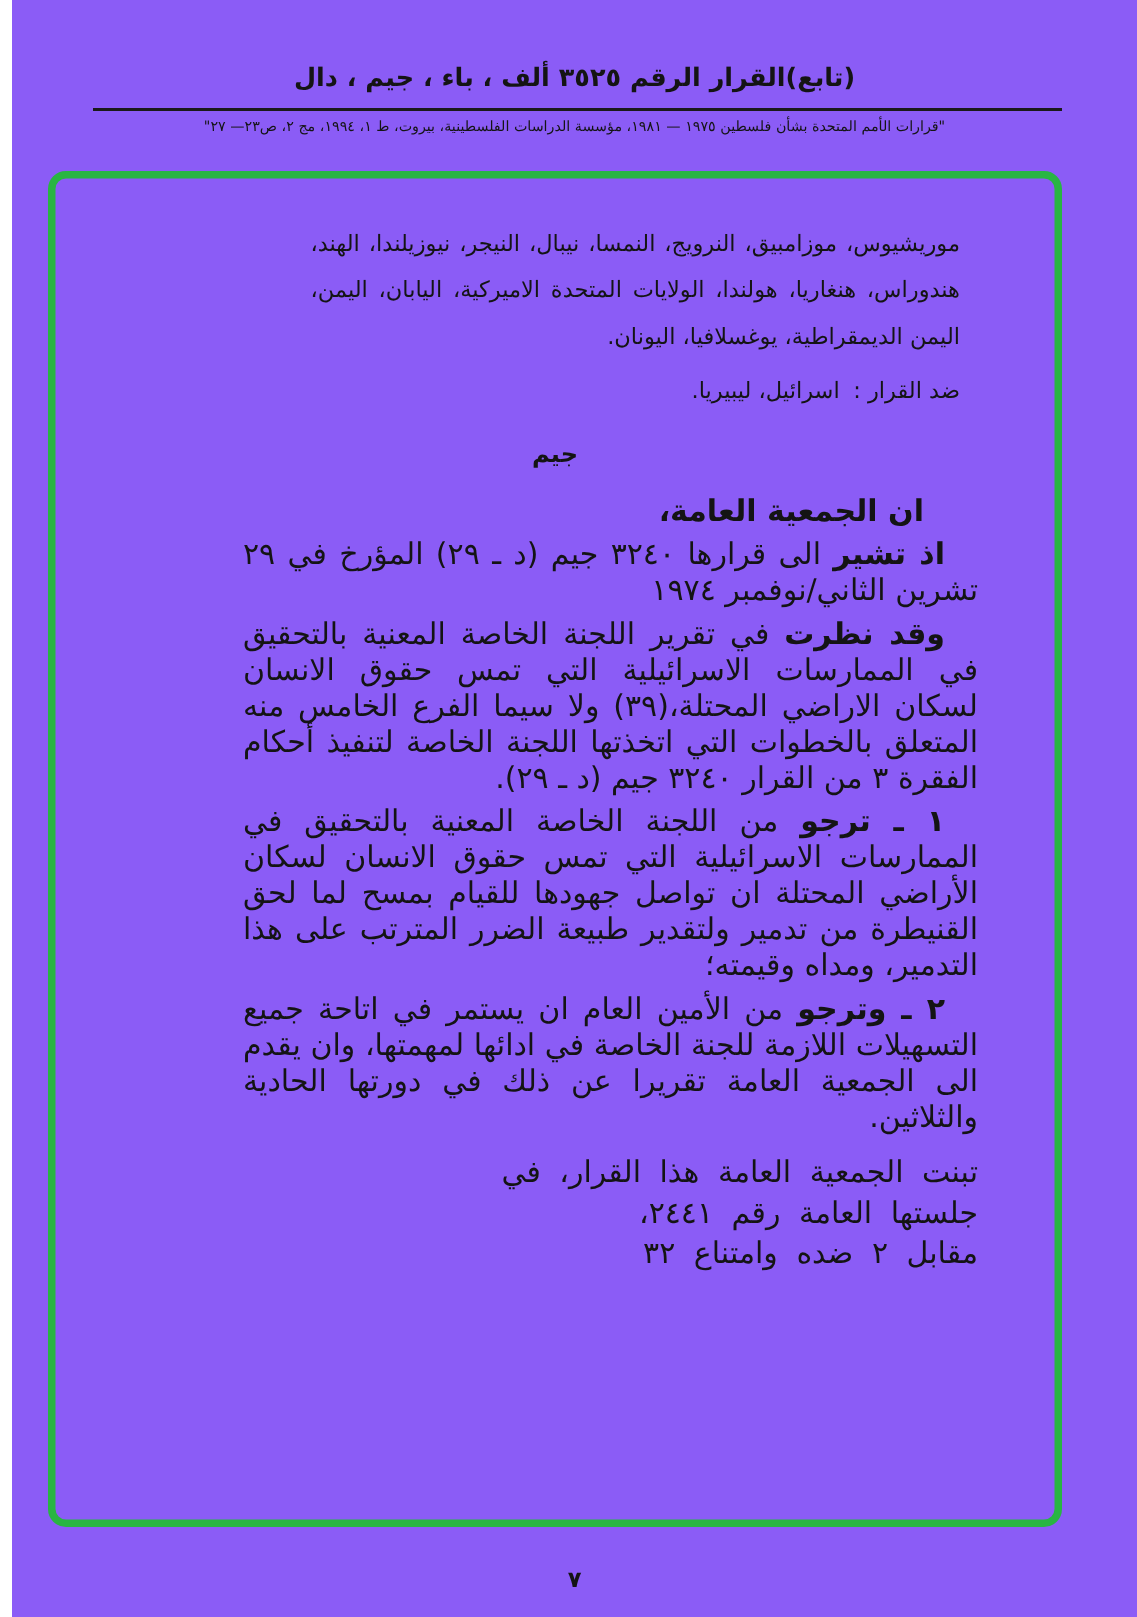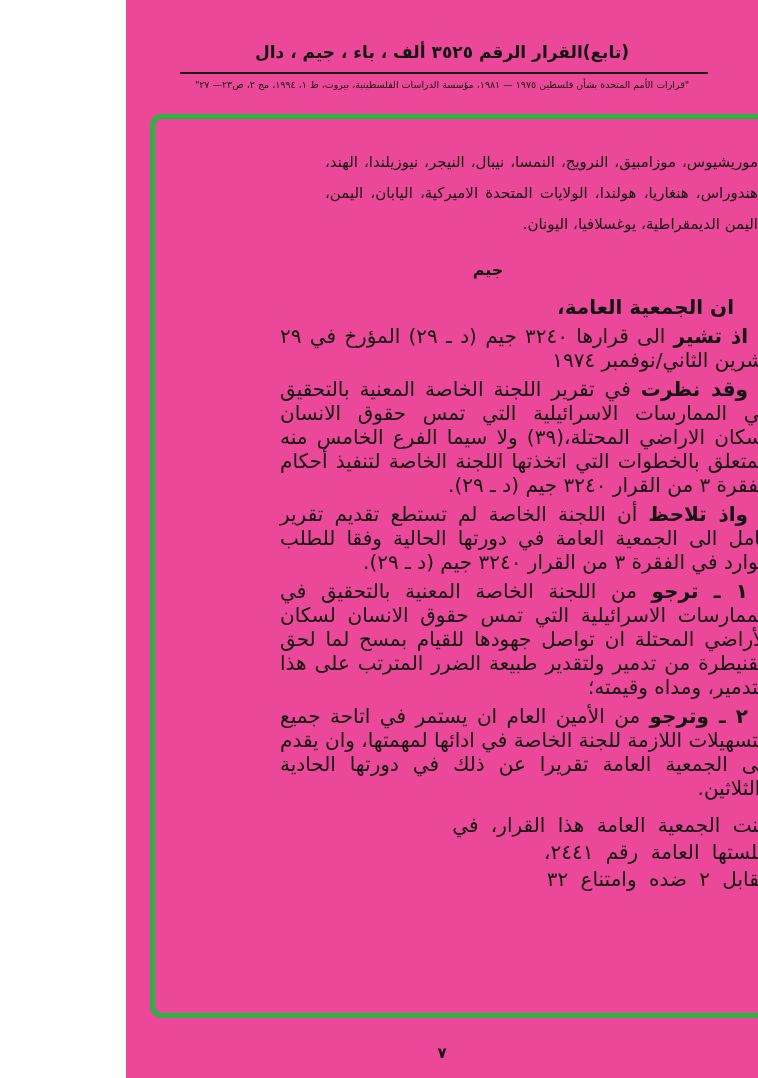--- a/index.html
+++ b/index.html
@@ -1,21 +1,21 @@
 <!DOCTYPE html>
 <html lang="ar" dir="rtl"><head>
 <meta charset="utf-8">
 <style>
   * { box-sizing: border-box; }
   html, body { margin: 0; padding: 0; background: #ffffff; }
   .page {
     position: relative;
-    width: 632px;
+    width: 750px;
     height: 1078px;
-    background: #ec4899;
+    background: #8b5cf6;
     color: #141414;
     direction: rtl;
     font-family: "DejaVu Sans", sans-serif;
     overflow: hidden;
   }
 
   
   .header-title {
     position: absolute;
     top: 42px; left: 0; right: 0;
@@ -132,38 +132,38 @@
 <div class="page" style="color: rgb(20, 20, 20);">
 
   <div class="header-title">(تابع)القرار الرقم ٣٥٢٥ ألف ، باء ، جيم ، دال</div>
   <div class="header-rule"></div>
   <div class="header-citation">"قرارات الأمم المتحدة بشأن فلسطين ١٩٧٥ — ١٩٨١، مؤسسة الدراسات الفلسطينية، بيروت، ط ١، ١٩٩٤، مج ٢، ص٢٣— ٢٧"</div>
 
   <div class="green-box" style="border-color: rgb(41, 181, 67);">
 
     <p class="in-favour">موريشيوس، موزامبيق، النرويج، النمسا، نيبال، النيجر، نيوزيلندا، الهند، هندوراس، هنغاريا، هولندا، الولايات المتحدة الاميركية، اليابان، اليمن، اليمن الديمقراطية، يوغسلافيا، اليونان.</p>
 
+    <p class="vote-row against">
+      <span class="vote-label">ضد القرار :</span><span>اسرائيل، ليبيريا.</span>
+    </p>
 
 
     <div class="section-letter">جيم</div>
 
     <div class="body-col">
       <p class="opener">ان الجمعية العامة،</p>
 
       <p class="para">
         <span class="lead">اذ تشير</span><span> الى قرارها ٣٢٤٠ جيم (د ـ ٢٩) المؤرخ في ٢٩ تشرين الثاني/نوفمبر ١٩٧٤</span>
       </p>
 
       <p class="para">
         <span class="lead">وقد نظرت</span><span> في تقرير اللجنة الخاصة المعنية بالتحقيق في الممارسات الاسرائيلية التي تمس حقوق الانسان لسكان الاراضي المحتلة،(٣٩) ولا سيما الفرع الخامس منه المتعلق بالخطوات التي اتخذتها اللجنة الخاصة لتنفيذ أحكام الفقرة ٣ من القرار ٣٢٤٠ جيم (د ـ ٢٩).</span>
       </p>
 
-      <p class="para">
-        <span class="lead">واذ تلاحظ</span><span> أن اللجنة الخاصة لم تستطع تقديم تقرير كامل الى الجمعية العامة في دورتها الحالية وفقا للطلب الوارد في الفقرة ٣ من القرار ٣٢٤٠ جيم (د ـ ٢٩).</span>
-      </p>
 
       <p class="para">
         <span class="lead">١ ـ ترجو</span><span> من اللجنة الخاصة المعنية بالتحقيق في الممارسات الاسرائيلية التي تمس حقوق الانسان لسكان الأراضي المحتلة ان تواصل جهودها للقيام بمسح لما لحق القنيطرة من تدمير ولتقدير طبيعة الضرر المترتب على هذا التدمير، ومداه وقيمته؛</span>
       </p>
 
       <p class="para">
         <span class="lead">٢ ـ وترجو</span><span> من الأمين العام ان يستمر في اتاحة جميع التسهيلات اللازمة للجنة الخاصة في ادائها لمهمتها، وان يقدم الى الجمعية العامة تقريرا عن ذلك في دورتها الحادية والثلاثين.</span>
       </p>
 
       <div class="closing">

